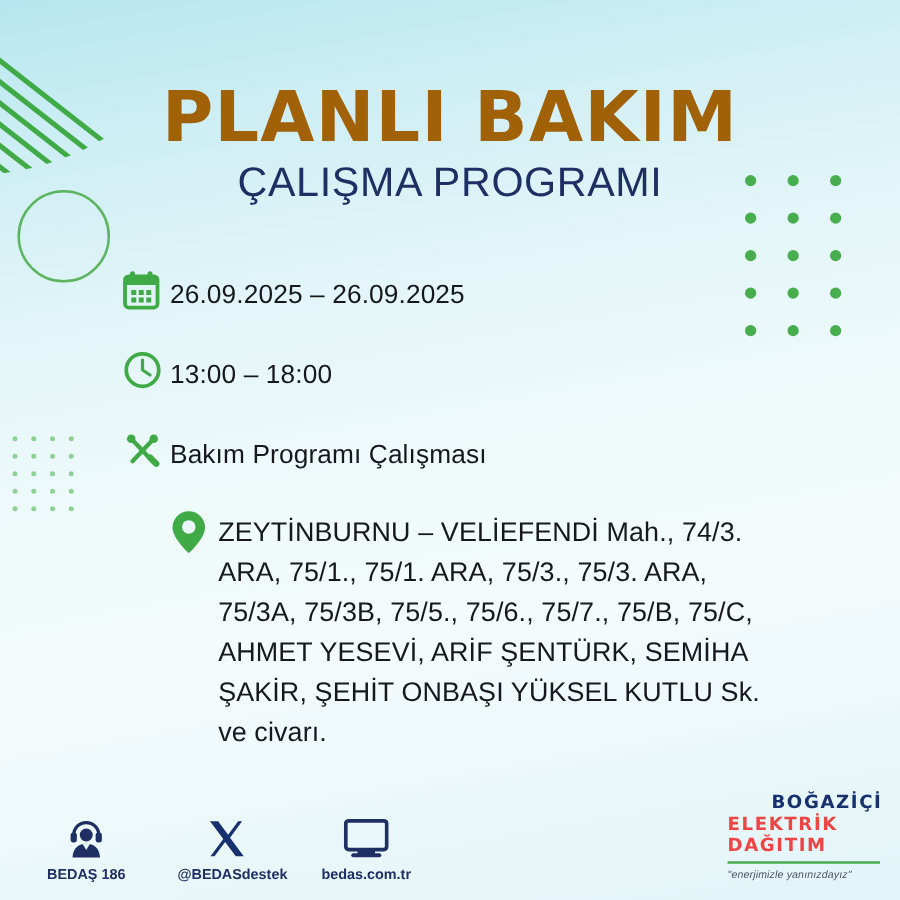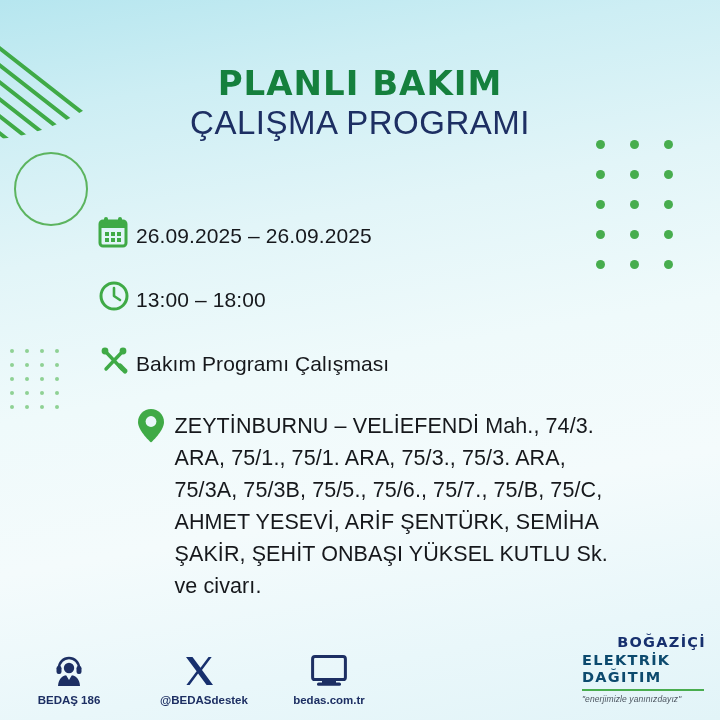--- a/index.html
+++ b/index.html
@@ -33,50 +33,50 @@
     grid-template-columns:repeat(3,34px); grid-template-rows:repeat(5,30px); }
   #dots-right span { width:9px; height:9px; border-radius:50%; background:#47ad4e; }
 
   #dots-left { left:10px; top:349px; display:grid;
     grid-template-columns:repeat(4,15px); grid-template-rows:repeat(5,14px); }
   #dots-left span { width:4px; height:4px; border-radius:50%; background:#8fd194; }
 
   
   #header { position:absolute; top:66px; left:0; width:720px; text-align:center; }
   #title-main {
-    font-size:34px; font-weight:bold; letter-spacing:1px;
-    color:#15803d; line-height:1.04; font-family:"DejaVu Sans", sans-serif;
+    font-size:56px; font-weight:bold; letter-spacing:1px;
+    color:#a16207; line-height:1.04; font-family:"DejaVu Sans", sans-serif;
   }
   #title-sub {
     margin-top:4px; font-size:33px; font-weight:normal;
     letter-spacing:.5px; color:#1d2f63; line-height:1.1;
   }
 
   
   #info { position:absolute; left:98px; top:216px; width:560px; }
   .row { display:flex; align-items:flex-start; margin-bottom:24px; }
   .row .ico { width:38px; min-width:38px; height:40px; display:flex;
                align-items:flex-start; justify-content:flex-start; }
   .row .txt { font-size:21px; color:#16181c; line-height:1.42;
               padding-top:5px; letter-spacing:.1px; }
   #row-address { margin-bottom:0;justify-content:center; }
   #row-address .txt { padding-top:2px; font-size:21.5px; line-height:1.49; max-width:445px; }
 
   
-  #footer { position:absolute; left:30px; bottom:14px; display:flex; gap:52px; }
+  #footer { position:absolute; left:30px; bottom:14px; display:flex; gap:34px; }
   .fitem { width:78px; text-align:center; }
   .fitem .fico { height:40px; display:flex; align-items:flex-end; justify-content:center; }
   .fitem .flabel { margin-top:7px; font-size:11.5px; font-weight:bold; color:#1d2f63;
                    white-space:nowrap; }
 
   #logo { position:absolute; right:14px; bottom:16px; text-align:left; width:124px; }
   .logo-l { font-size:14.5px; font-weight:bold; letter-spacing:1.3px; line-height:1.22;
             font-family:"DejaVu Sans", sans-serif; }
   #logo-line1 { color:#17306e;text-align:right; }
-  #logo-line2, #logo-line3 { color:#0c4a6e; }
+  #logo-line2, #logo-line3 { color:#ef4444; }
   #logo-rule { height:2px; background:#49ad4f; margin:2px 0 3px; width:122px; }
   #logo-tagline { font-size:8.5px; font-style:italic; color:#4c5560; letter-spacing:.1px; }
 </style>
 </head>
 <body>
 
 <div class="deco" id="stripes">
     <i style="top: -30px;"></i>
     <i style="top: -13px;"></i>
     <i style="top: 4px;"></i>

